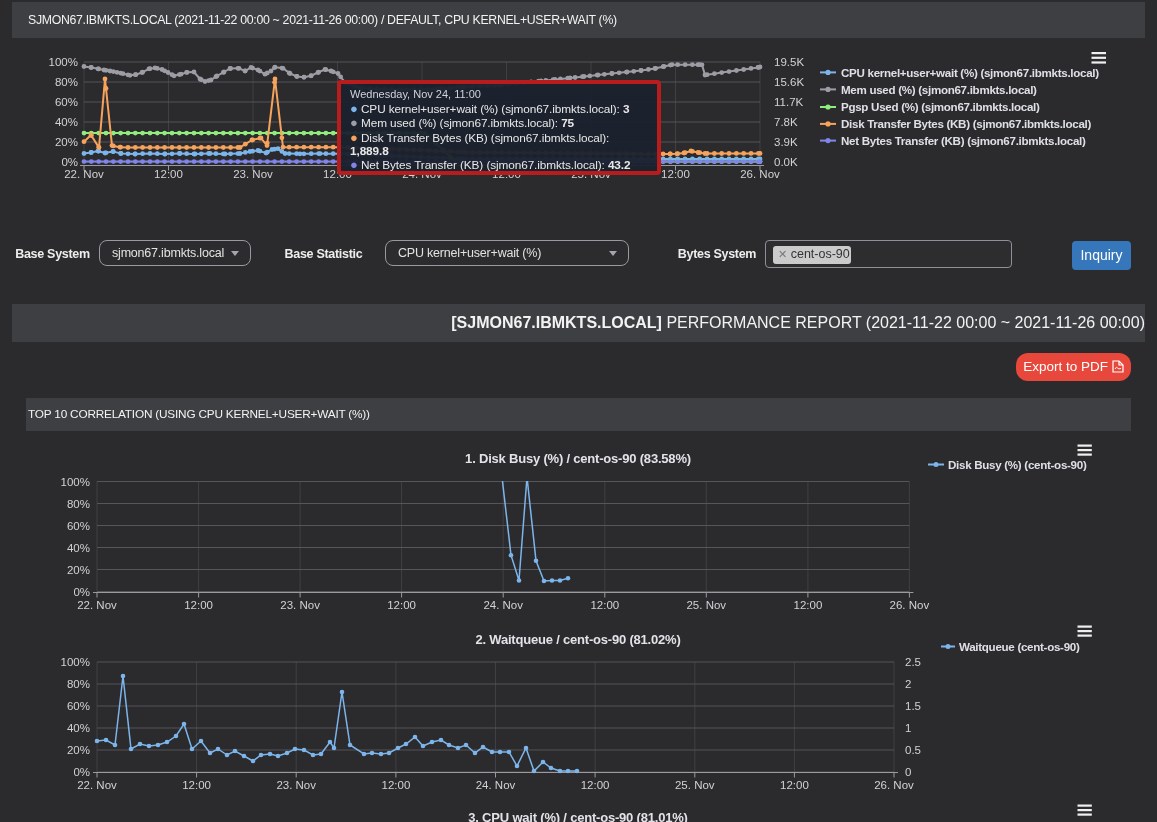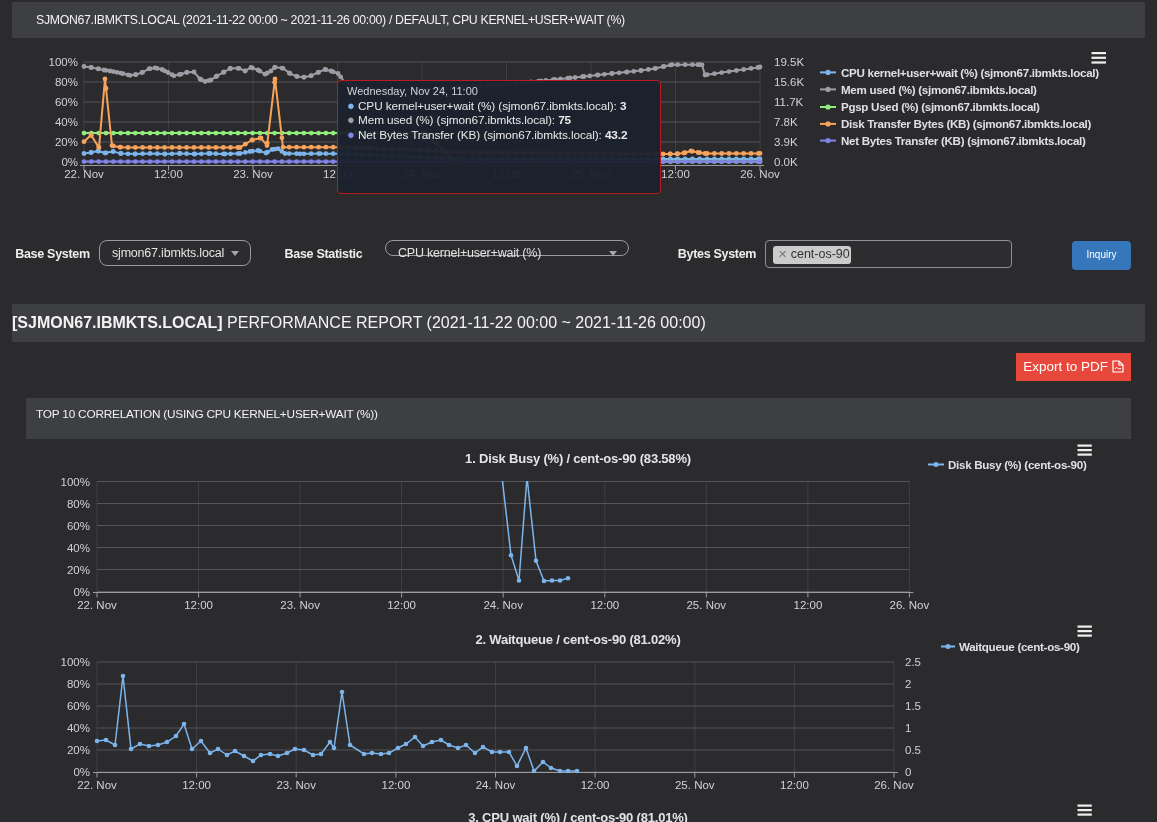--- a/index.html
+++ b/index.html
@@ -834,40 +834,41 @@
 <rect x="1077.5" y="630.0" width="14.3" height="2.2" fill="#efefef"></rect>
 <rect x="1077.5" y="634.5" width="14.3" height="2.2" fill="#efefef"></rect>
 
 <text x="578" y="822" font-size="13" font-weight="bold" fill="#e2e3e8" text-anchor="middle" letter-spacing="-0.2">3. CPU wait (%) / cent-os-90 (81.01%)</text>
 <rect x="1077.5" y="804.5" width="14.3" height="2.2" fill="#efefef"></rect>
 <rect x="1077.5" y="809.0" width="14.3" height="2.2" fill="#efefef"></rect>
 <rect x="1077.5" y="813.5" width="14.3" height="2.2" fill="#efefef"></rect>
 
 <text x="948" y="830" font-size="11.6" font-weight="bold" fill="#dfe0e6" letter-spacing="-0.3">CPU wait (%) (cent-os-90)</text>
 </svg>
-<div class="bar" style="left:12px;top:2px;width:1133px;height:36px;font-size:12.3px;letter-spacing:-0.3px;line-height:36px;padding-left:24px">SJMON67.IBMKTS.LOCAL (2021-11-22 00:00 ~ 2021-11-26 00:00) / DEFAULT, CPU KERNEL+USER+WAIT (%)</div>
-
-<div class="abs" style="left:337px;top:80px;width:324px;height:114px;background:rgba(27,33,46,0.96);border:1px solid #b91c1c;border-radius:4px;padding:2px 9px;color:#e8e8e8">
+<div class="bar" style="left:12px;top:2px;width:1133px;height:36px;font-size:12.3px;letter-spacing:-0.3px;line-height:36px;padding-left:16px">SJMON67.IBMKTS.LOCAL (2021-11-22 00:00 ~ 2021-11-26 00:00) / DEFAULT, CPU KERNEL+USER+WAIT (%)</div>
+
+<div class="abs" style="left:337px;top:80px;width:324px;height:95px;background:rgba(27,33,46,0.96);border:4px solid #b91c1c;border-radius:4px;padding:2px 9px;color:#e8e8e8">
   <div style="font-size:11px;color:#d0d3da;margin:2px 0 2px">Wednesday, Nov 24, 11:00</div>
   <div style="font-size:11.8px;line-height:13.35px;letter-spacing:-0.1px"><span style="color:#7cb5ec;font-size:13px">●</span> CPU kernel+user+wait (%) (sjmon67.ibmkts.local): <b>3</b></div>
   <div style="font-size:11.8px;line-height:13.35px;letter-spacing:-0.1px"><span style="color:#9d9da5;font-size:13px">●</span> Mem used (%) (sjmon67.ibmkts.local): <b>75</b></div>
+  <div style="font-size:11.8px;line-height:13.35px;letter-spacing:-0.1px"><span style="color:#f7a35c;font-size:13px">●</span> Disk Transfer Bytes (KB) (sjmon67.ibmkts.local): <b>1,889.8</b></div>
   <div style="font-size:11.8px;line-height:13.35px;letter-spacing:-0.1px"><span style="color:#8085e9;font-size:13px">●</span> Net Bytes Transfer (KB) (sjmon67.ibmkts.local): <b>43.2</b></div>
 </div>
 
 <div class="lbl" style="left:10px;top:240px;width:85px">Base System</div>
 <div class="sel" style="left:99px;top:240px;width:152px;height:26px">sjmon67.ibmkts.local<span class="arr" style="right:11px"></span></div>
 <div class="lbl" style="left:278px;top:240px;width:91px">Base Statistic</div>
-<div class="sel" style="left:385px;top:240px;width:244px;height:16px">CPU kernel+user+wait (%)<span class="arr" style="right:11px"></span></div>
+<div class="sel" style="left:385px;top:240px;width:244px;height:26px">CPU kernel+user+wait (%)<span class="arr" style="right:11px"></span></div>
 <div class="lbl" style="left:672px;top:240px;width:90px">Bytes System</div>
 <div class="abs" style="left:765px;top:240px;width:247px;height:28px;border:1px solid #8d9096;border-radius:4px;background:#2d2d2f">
   <span style="position:absolute;left:7px;top:5px;height:17.5px;background:#cbcbcb;border-radius:3px;font-size:12.5px;color:#333;line-height:17.5px;padding:0 1px 0 5px"><span style="color:#777;font-size:11px">✕</span> cent-os-90</span>
 </div>
-<div class="abs" style="left:1072px;top:241px;width:59px;height:28.5px;background:#3677bb;border-radius:4px;color:#fff;font-size:10px;text-align:center;line-height:28.5px">Inquiry</div>
-
-<div class="bar" style="left:12px;top:304px;width:1133px;height:38px;font-size:16px;line-height:38px;text-align:left"><b>[SJMON67.IBMKTS.LOCAL]</b> PERFORMANCE REPORT (2021-11-22 00:00 ~ 2021-11-26 00:00)</div>
-
-<div class="abs" style="left:1016px;top:353px;width:115px;height:28px;background:#e8483c;border-radius:0;color:#fff;font-size:13.5px;text-align:center;line-height:28px">Export to PDF <svg width="12" height="13" viewBox="0 0 12 13" style="vertical-align:-2px">
+<div class="abs" style="left:1072px;top:241px;width:59px;height:28.5px;background:#3677bb;border-radius:4px;color:#fff;font-size:14px;text-align:center;line-height:28.5px">Inquiry</div>
+
+<div class="bar" style="left:12px;top:304px;width:1133px;height:38px;font-size:16px;line-height:38px;text-align:right"><b>[SJMON67.IBMKTS.LOCAL]</b> PERFORMANCE REPORT (2021-11-22 00:00 ~ 2021-11-26 00:00)</div>
+
+<div class="abs" style="left:1016px;top:353px;width:115px;height:28px;background:#e8483c;border-radius:12px;color:#fff;font-size:13.5px;text-align:center;line-height:28px">Export to PDF <svg width="12" height="13" viewBox="0 0 12 13" style="vertical-align:-2px">
       <path d="M1 1 h6 l4 4 v7 h-10 z" fill="none" stroke="#fff" stroke-width="1.2"></path>
       <path d="M7 1 v4 h4" fill="none" stroke="#fff" stroke-width="1.2"></path>
       <path d="M3 9 q1.5-3 2.5-1 q1 1.5 3.5 0.5" fill="none" stroke="#fff" stroke-width="1"></path>
     </svg></div>
 
-<div class="bar" style="left:26px;top:398px;width:1105px;height:41px;font-size:11.8px;letter-spacing:-0.2px;line-height:33px;padding-left:10px;background:#3e3f42">TOP 10 CORRELATION (USING CPU KERNEL+USER+WAIT (%))</div>
+<div class="bar" style="left:26px;top:398px;width:1105px;height:33px;font-size:11.8px;letter-spacing:-0.2px;line-height:33px;padding-left:2px;background:#3e3f42">TOP 10 CORRELATION (USING CPU KERNEL+USER+WAIT (%))</div>
 
 </body></html>

